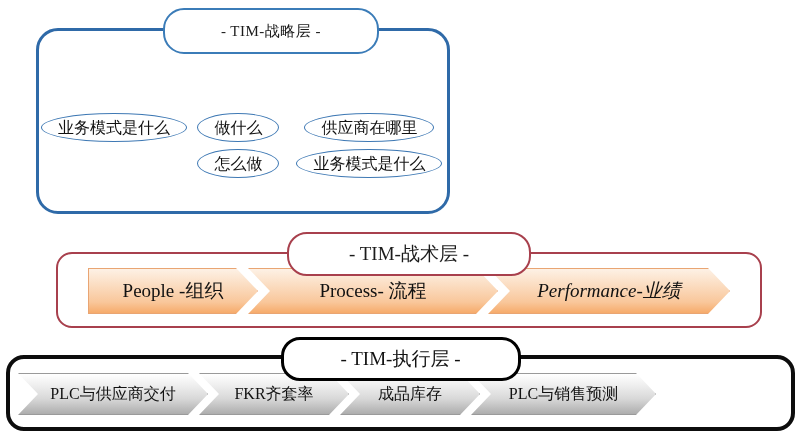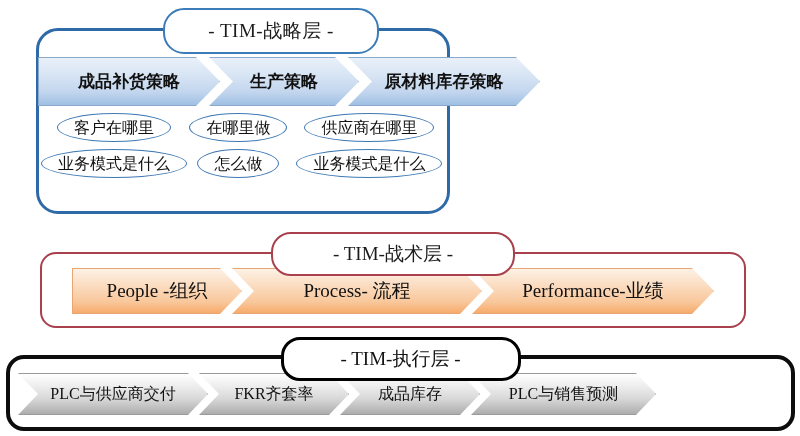--- a/index.html
+++ b/index.html
@@ -23,27 +23,27 @@
     z-index:5;
   }
 
   
   #panel-strategic{
     left:36px;top:28px;width:414px;height:186px;
     border:3px solid #2f6aa8;border-radius:22px;
   }
   #panel-strategic .title-pill{
     width:212px;height:42px;border:2px solid #3b7cb8;border-radius:21px;
-    font-size:19px;color:#1b1b1b;letter-spacing:.5px;
+    font-size:15px;color:#1b1b1b;letter-spacing:.5px;
     left:232px;
   }
 
   
   #panel-tactical{
-    left:40px;top:252px;width:706px;height:76px;
+    left:56px;top:252px;width:706px;height:76px;
     border:2px solid #a8404d;border-radius:16px;
   }
   #panel-tactical .title-pill{
     width:240px;height:40px;border:2px solid #a8404d;border-radius:20px;
     font-size:19px;color:#1b1b1b;
     left:50%;
   }
 
   
   #panel-execution{
@@ -85,21 +85,21 @@
   #row-tactical{left:30px;top:14px;height:46px;}
   #row-tactical .chev{
     background:linear-gradient(to bottom,#fdf1e5 0%,#fbdcc0 38%,#f9c79b 75%,#f6ab6b 100%);
     border:1px solid #e9a573;
     font-size:19px;
     margin-right:-10px;
     filter:drop-shadow(1px 2px 1px rgba(0,0,0,.18));
   }
   #row-tactical .chev.c0{width:170px;clip-path:polygon(0 0,calc(100% - 22px) 0,100% 50%,calc(100% - 22px) 100%,0 100%);}
   #row-tactical .chev.c1{width:250px;clip-path:polygon(0 0,calc(100% - 22px) 0,100% 50%,calc(100% - 22px) 100%,0 100%,22px 50%);}
-  #row-tactical .chev.c2{width:242px;clip-path:polygon(0 0,calc(100% - 22px) 0,100% 50%,calc(100% - 22px) 100%,0 100%,22px 50%);}
+  #row-tactical .chev.c2{width:242px;clip-path:polygon(0 0,calc(100% - 22px) 0,100% 50%,calc(100% - 22px) 100%,0 100%,22px 50%);font-style:italic;}
 
   
   #row-execution{left:8px;top:14px;height:42px;}
   #row-execution .chev{
     background:linear-gradient(to bottom,#ffffff 0%,#f0f0f0 26%,#d8d8d8 62%,#adadad 100%);
     border:1px solid #9a9a9a;
     font-size:16px;
     margin-right:-9px;
     filter:drop-shadow(1px 2px 1px rgba(0,0,0,.22));
   }
@@ -128,33 +128,27 @@
     text-align:center;
   }
 </style>
 </head>
 <body>
 
 <div class="panel" id="panel-strategic">
 
   <div class="title-pill">- TIM-战略层 -</div>
 
-  <div class="chev-row" id="row-strategic">
-    <div class="chev c0">成品补货策略</div>
-    <div class="chev c1">生产策略</div>
-    <div class="chev c2">原材料库存策略</div>
-  </div>
 
   <div class="q-cols">
     <div class="q-col col0">
-      <div class="oval">客户在哪里</div>
       <div class="oval">业务模式是什么</div>
     </div>
     <div class="q-col col1">
-      <div class="oval">在哪里做</div>
+      <div class="oval">做什么</div>
       <div class="oval">怎么做</div>
     </div>
     <div class="q-col col2">
       <div class="oval">供应商在哪里</div>
       <div class="oval">业务模式是什么</div>
     </div>
   </div>
 </div>
 
 <div class="panel" id="panel-tactical">

